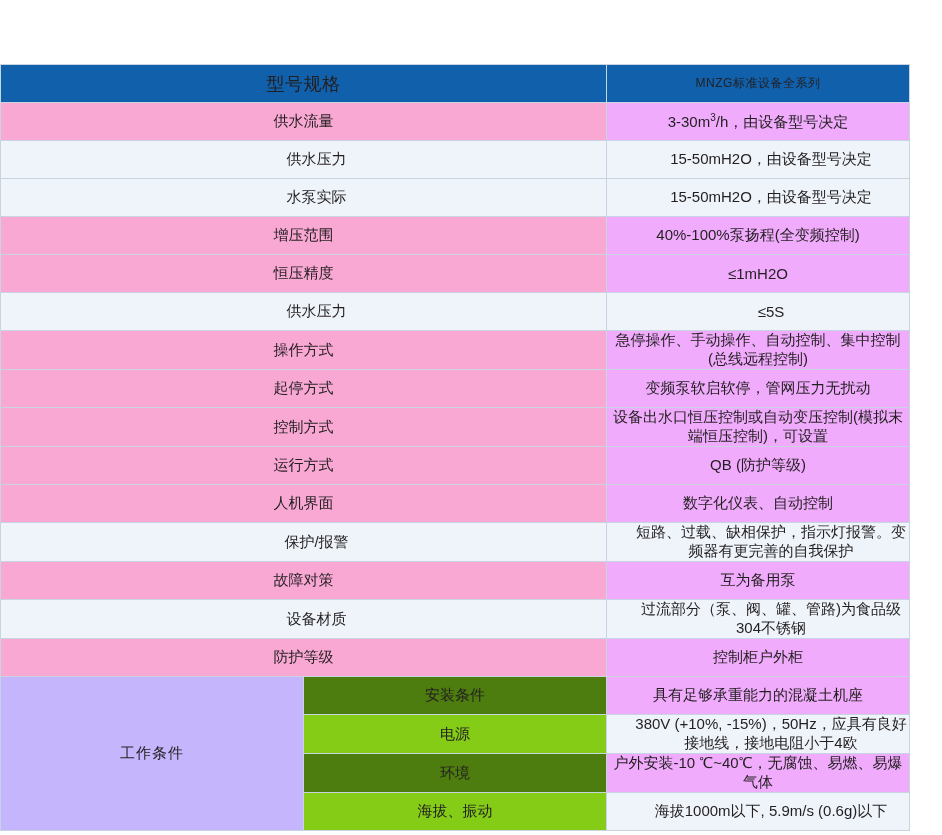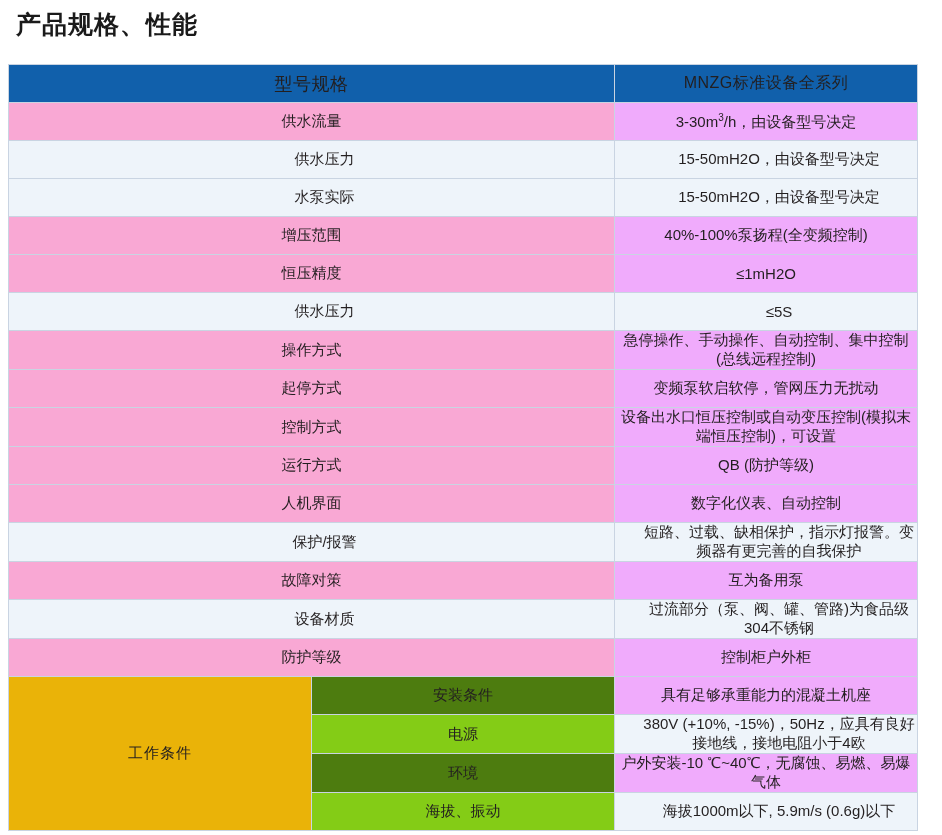--- a/index.html
+++ b/index.html
@@ -24,21 +24,21 @@
     position: absolute;
     left: 16px;
     top: 8px;
     font-size: 25px;
     font-weight: bold;
     letter-spacing: 1px;
     color: #1a1a1a;
   }
   .spec-table {
     position: absolute;
-    left: 8px;
+    left: 0;
     top: 64px;
     width: 910px;
     border-collapse: collapse;
     table-layout: fixed;
   }
   .spec-table td, .spec-table th {
     border: 1px solid #c9d4e2;
     padding: 0;
     height: 37px;
     font-size: 15px;
@@ -53,38 +53,38 @@
     font-weight: bold;
     font-size: 19px;
     height: 48px;
     border: 1px solid #1160ab;
     letter-spacing: 0.5px;
   }
   .head-cell.model {
     font-size: 18px;
   }
   .head-cell.series {
-    font-size: 16px;
+    font-size: 12px;
     margin-top: 39px;
   }
   .row-label {
     width: 285px;
     background: #f9a8d4;
   }
   .row-value {
     background: #f0abfc;
     padding: 0 10px;
   }
   tr.alt .row-label,
   tr.alt .row-value {
     background: #eef4fa;
     padding-left: 26px;
   }
   .work-cond-cell {
-    background: #eab308;
+    background: #c4b5fd;
     color: #ffffff;
     font-weight: bold;
     font-size: 20px;
     width: 148px;
     border: 1px solid #1160ab;
     letter-spacing: 1px;
   }
   .sub-label {
     width: 137px;
     background: #4d7c0f;
@@ -95,21 +95,20 @@
   sup {
     font-size: 10px;
     vertical-align: super;
   }
 </style>
 </head>
 <body>
 
 <div class="page">
 
-  <div class="page-title">产品规格、性能</div>
 
   <table class="spec-table">
     <tbody>
       <tr>
         <th class="head-cell model" colspan="2">型号规格</th>
         <th class="head-cell series">MNZG标准设备全系列</th>
       </tr>
 
       <tr>
         <td class="row-label" colspan="2">供水流量</td>

